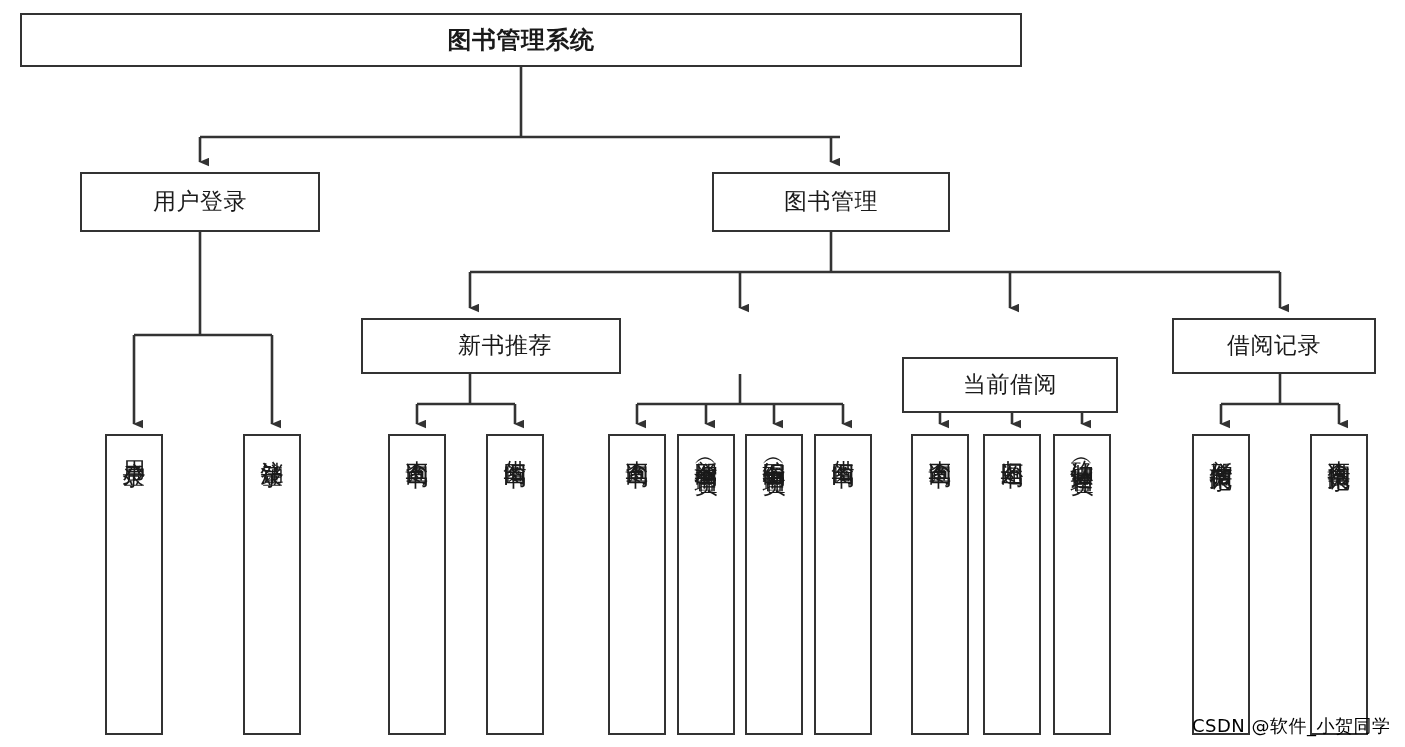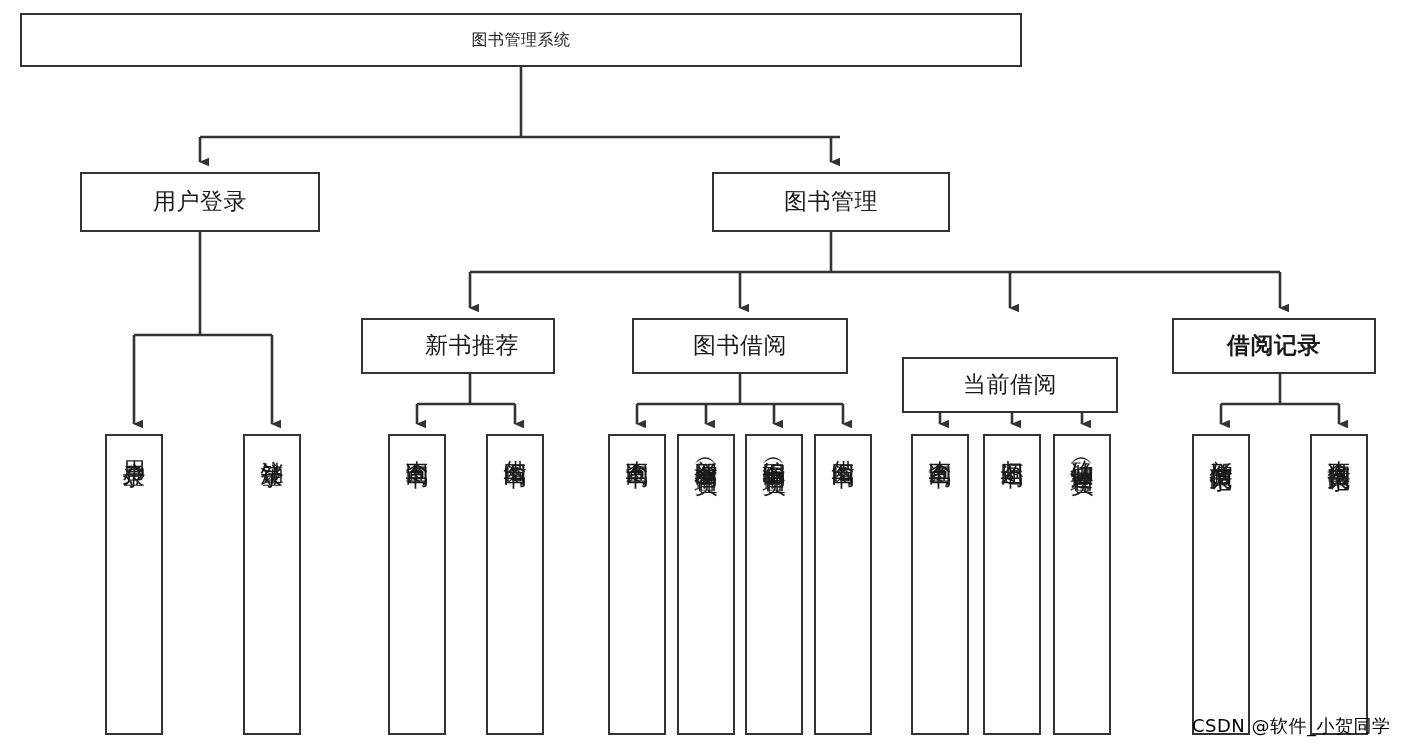--- a/index.html
+++ b/index.html
@@ -41,21 +41,22 @@
     text-align: center;
     line-height: 1.18;
     letter-spacing: 0.5px;
   }
   
   .node.horiz .node-label {
     writing-mode: horizontal-tb;
     font-size: 23px;
   }
   .node.root .node-label {
-    font-size: 16px;
+    font-size: 24px;
+    font-weight: bold;
   }
   
   .node.vert {
     align-items: flex-start;
     justify-content: center;
     padding-top: 6px;
   }
   .node.vert .node-label {
     writing-mode: vertical-rl;
     text-orientation: upright;
@@ -132,30 +133,27 @@
     <span class="node-label">图书管理系统</span>
   </div>
 
   <div class="node horiz" style="left:80px; top:172px; width:240px; height:60px;">
     <span class="node-label">用户登录</span>
   </div>
   <div class="node horiz" style="left:712px; top:172px; width:238px; height:60px;">
     <span class="node-label">图书管理</span>
   </div>
 
-  <div class="node horiz" style="left:361px; top:318px; width:194px; height:56px;padding-left:28px;">
+  <div class="node horiz" style="left:361px; top:318px; width:260px; height:56px;padding-left:28px;">
     <span class="node-label">新书推荐</span>
-  </div>
-  <div class="node horiz" style="left:632px; top:318px; width:216px; height:56px;">
-    <span class="node-label">图书借阅</span>
   </div>
   <div class="node horiz" style="left:902px; top:318px; width:216px; height:56px;margin-top:39px;">
     <span class="node-label">当前借阅</span>
   </div>
-  <div class="node horiz" style="left:1172px; top:318px; width:204px; height:56px;font-weight:bold;">
+  <div class="node horiz" style="left:1172px; top:318px; width:204px; height:56px;">
     <span class="node-label">借阅记录</span>
   </div>
 
   <div class="node vert" style="left:105px; top:434px; width:58px; height:301px;">
     <span class="node-label">用户登录</span>
   </div>
   <div class="node vert" style="left:243px; top:434px; width:58px; height:301px;">
     <span class="node-label">注销登录</span>
   </div>
   <div class="node vert" style="left:388px; top:434px; width:58px; height:301px;">

